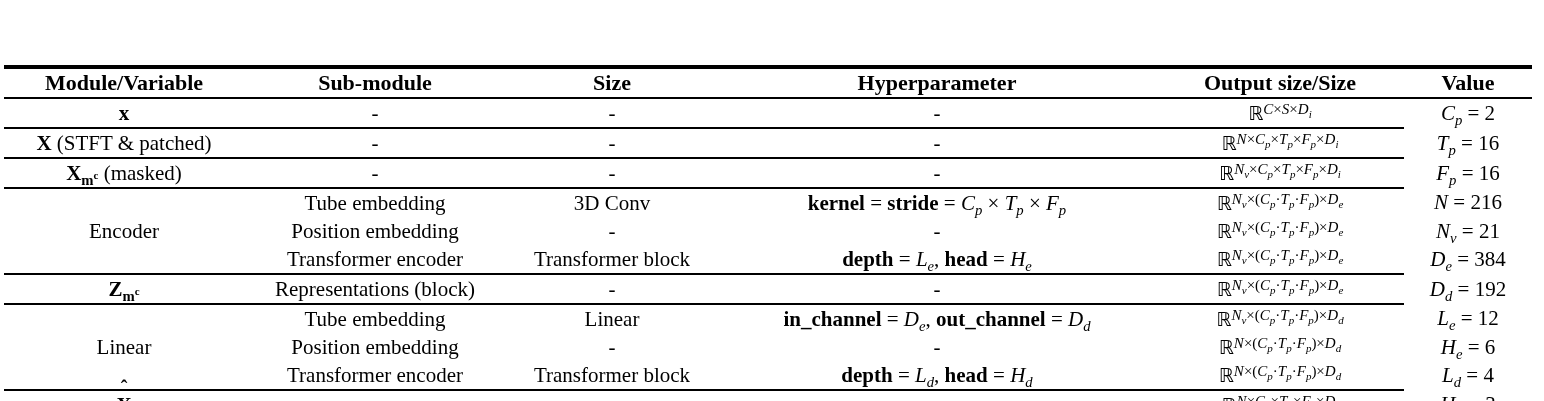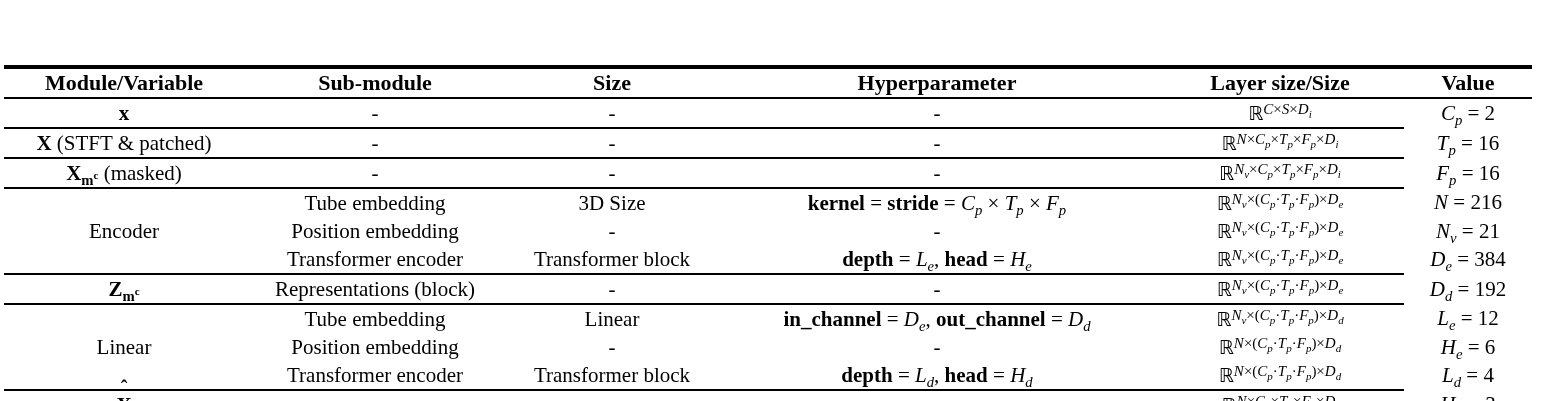--- a/index.html
+++ b/index.html
@@ -98,21 +98,21 @@
     <col style="width:438px">
     <col style="width:248px">
     <col style="width:128px">
   </colgroup>
   <thead>
     <tr>
       <th>Module/Variable</th>
       <th>Sub-module</th>
       <th>Size</th>
       <th>Hyperparameter</th>
-      <th>Layer size/Size</th>
+      <th>Output size/Size</th>
       <th>Value</th>
     </tr>
   </thead>
   <tbody>
 
     <tr>
       <td class="rule"><b>x</b></td>
       <td class="rule">-</td>
       <td class="rule">-</td>
       <td class="rule">-</td>
@@ -134,21 +134,21 @@
       <td class="rule">-</td>
       <td class="rule">-</td>
       <td class="rule">-</td>
       <td class="rule"><span class="bb">ℝ</span><sup class="exp"><i>N<sub>v</sub></i>×<i>C<sub>p</sub></i>×<i>T<sub>p</sub></i>×<i>F<sub>p</sub></i>×<i>D<sub>i</sub></i></sup></td>
       <td><i>F<sub>p</sub></i> = 16</td>
     </tr>
 
     <tr>
       <td class="rule" rowspan="3">Encoder</td>
       <td>Tube embedding</td>
-      <td>3D Size</td>
+      <td>3D Conv</td>
       <td><b>kernel</b> = <b>stride</b> = <i>C<sub>p</sub></i> × <i>T<sub>p</sub></i> × <i>F<sub>p</sub></i></td>
       <td><span class="bb">ℝ</span><sup class="exp"><i>N<sub>v</sub></i>×(<i>C<sub>p</sub></i>·<i>T<sub>p</sub></i>·<i>F<sub>p</sub></i>)×<i>D<sub>e</sub></i></sup></td>
       <td><i>N</i> = 216</td>
     </tr>
     <tr>
       <td>Position embedding</td>
       <td>-</td>
       <td>-</td>
       <td><span class="bb">ℝ</span><sup class="exp"><i>N<sub>v</sub></i>×(<i>C<sub>p</sub></i>·<i>T<sub>p</sub></i>·<i>F<sub>p</sub></i>)×<i>D<sub>e</sub></i></sup></td>
       <td><i>N<sub>v</sub></i> = 21</td>

